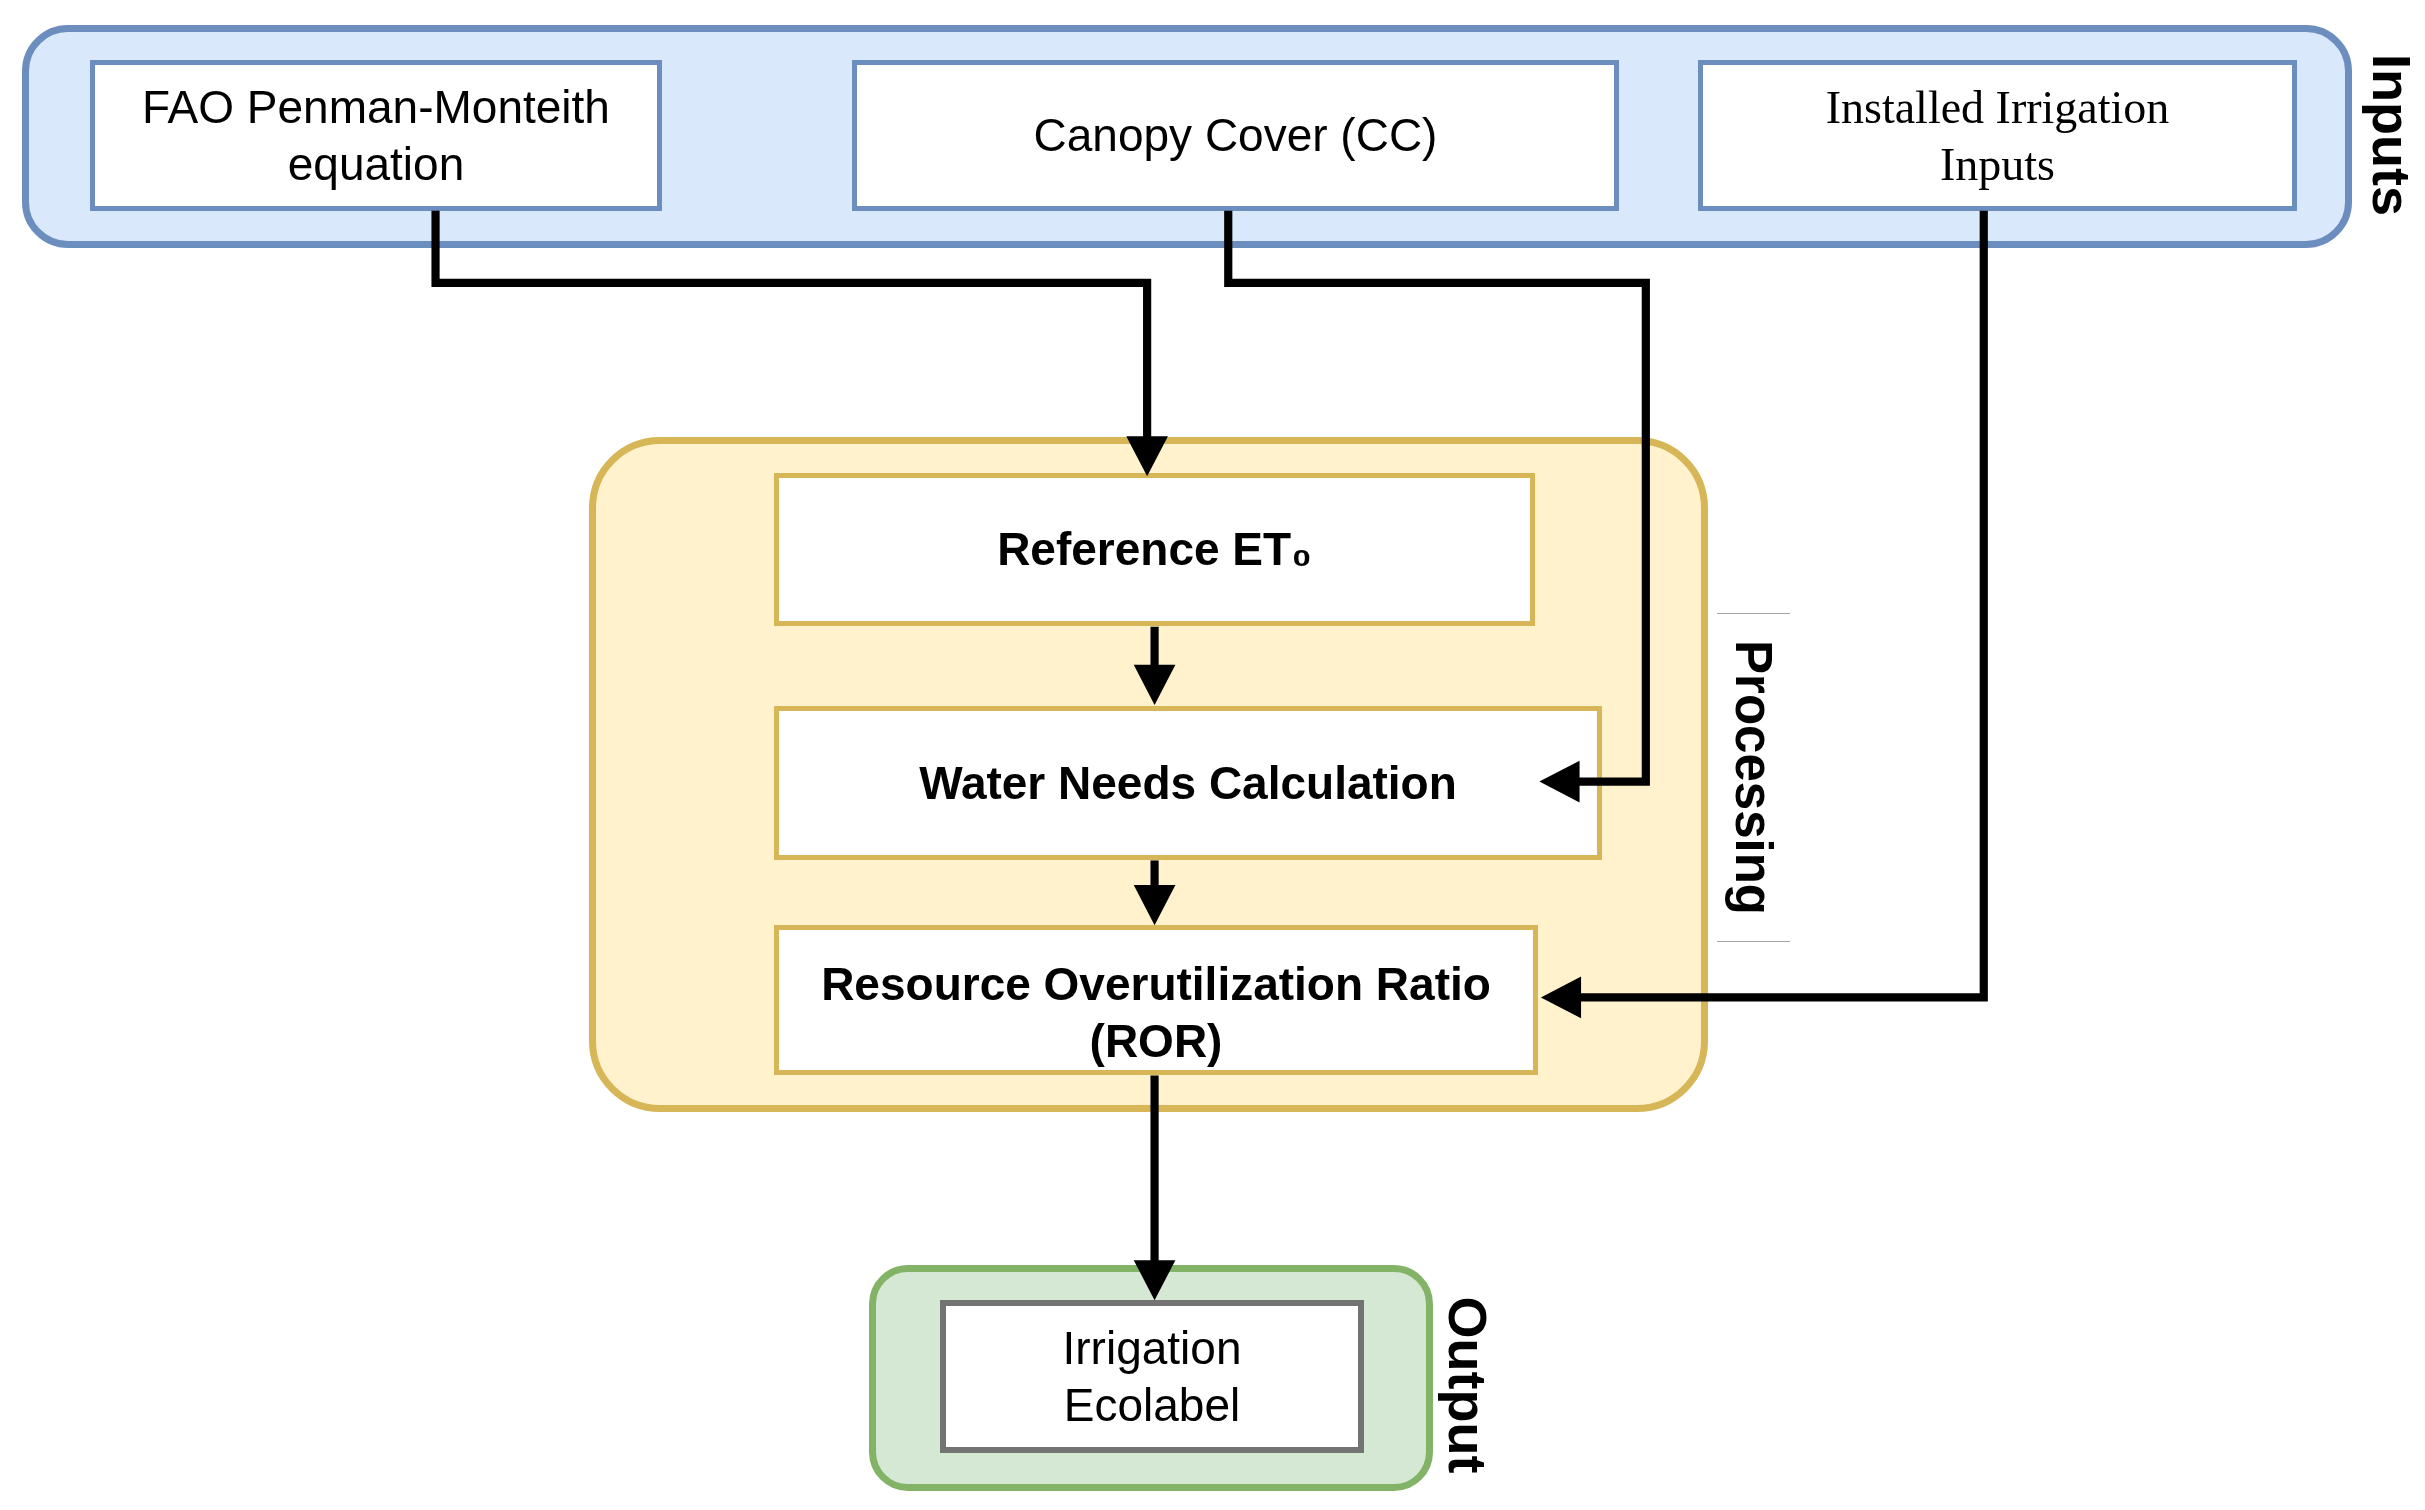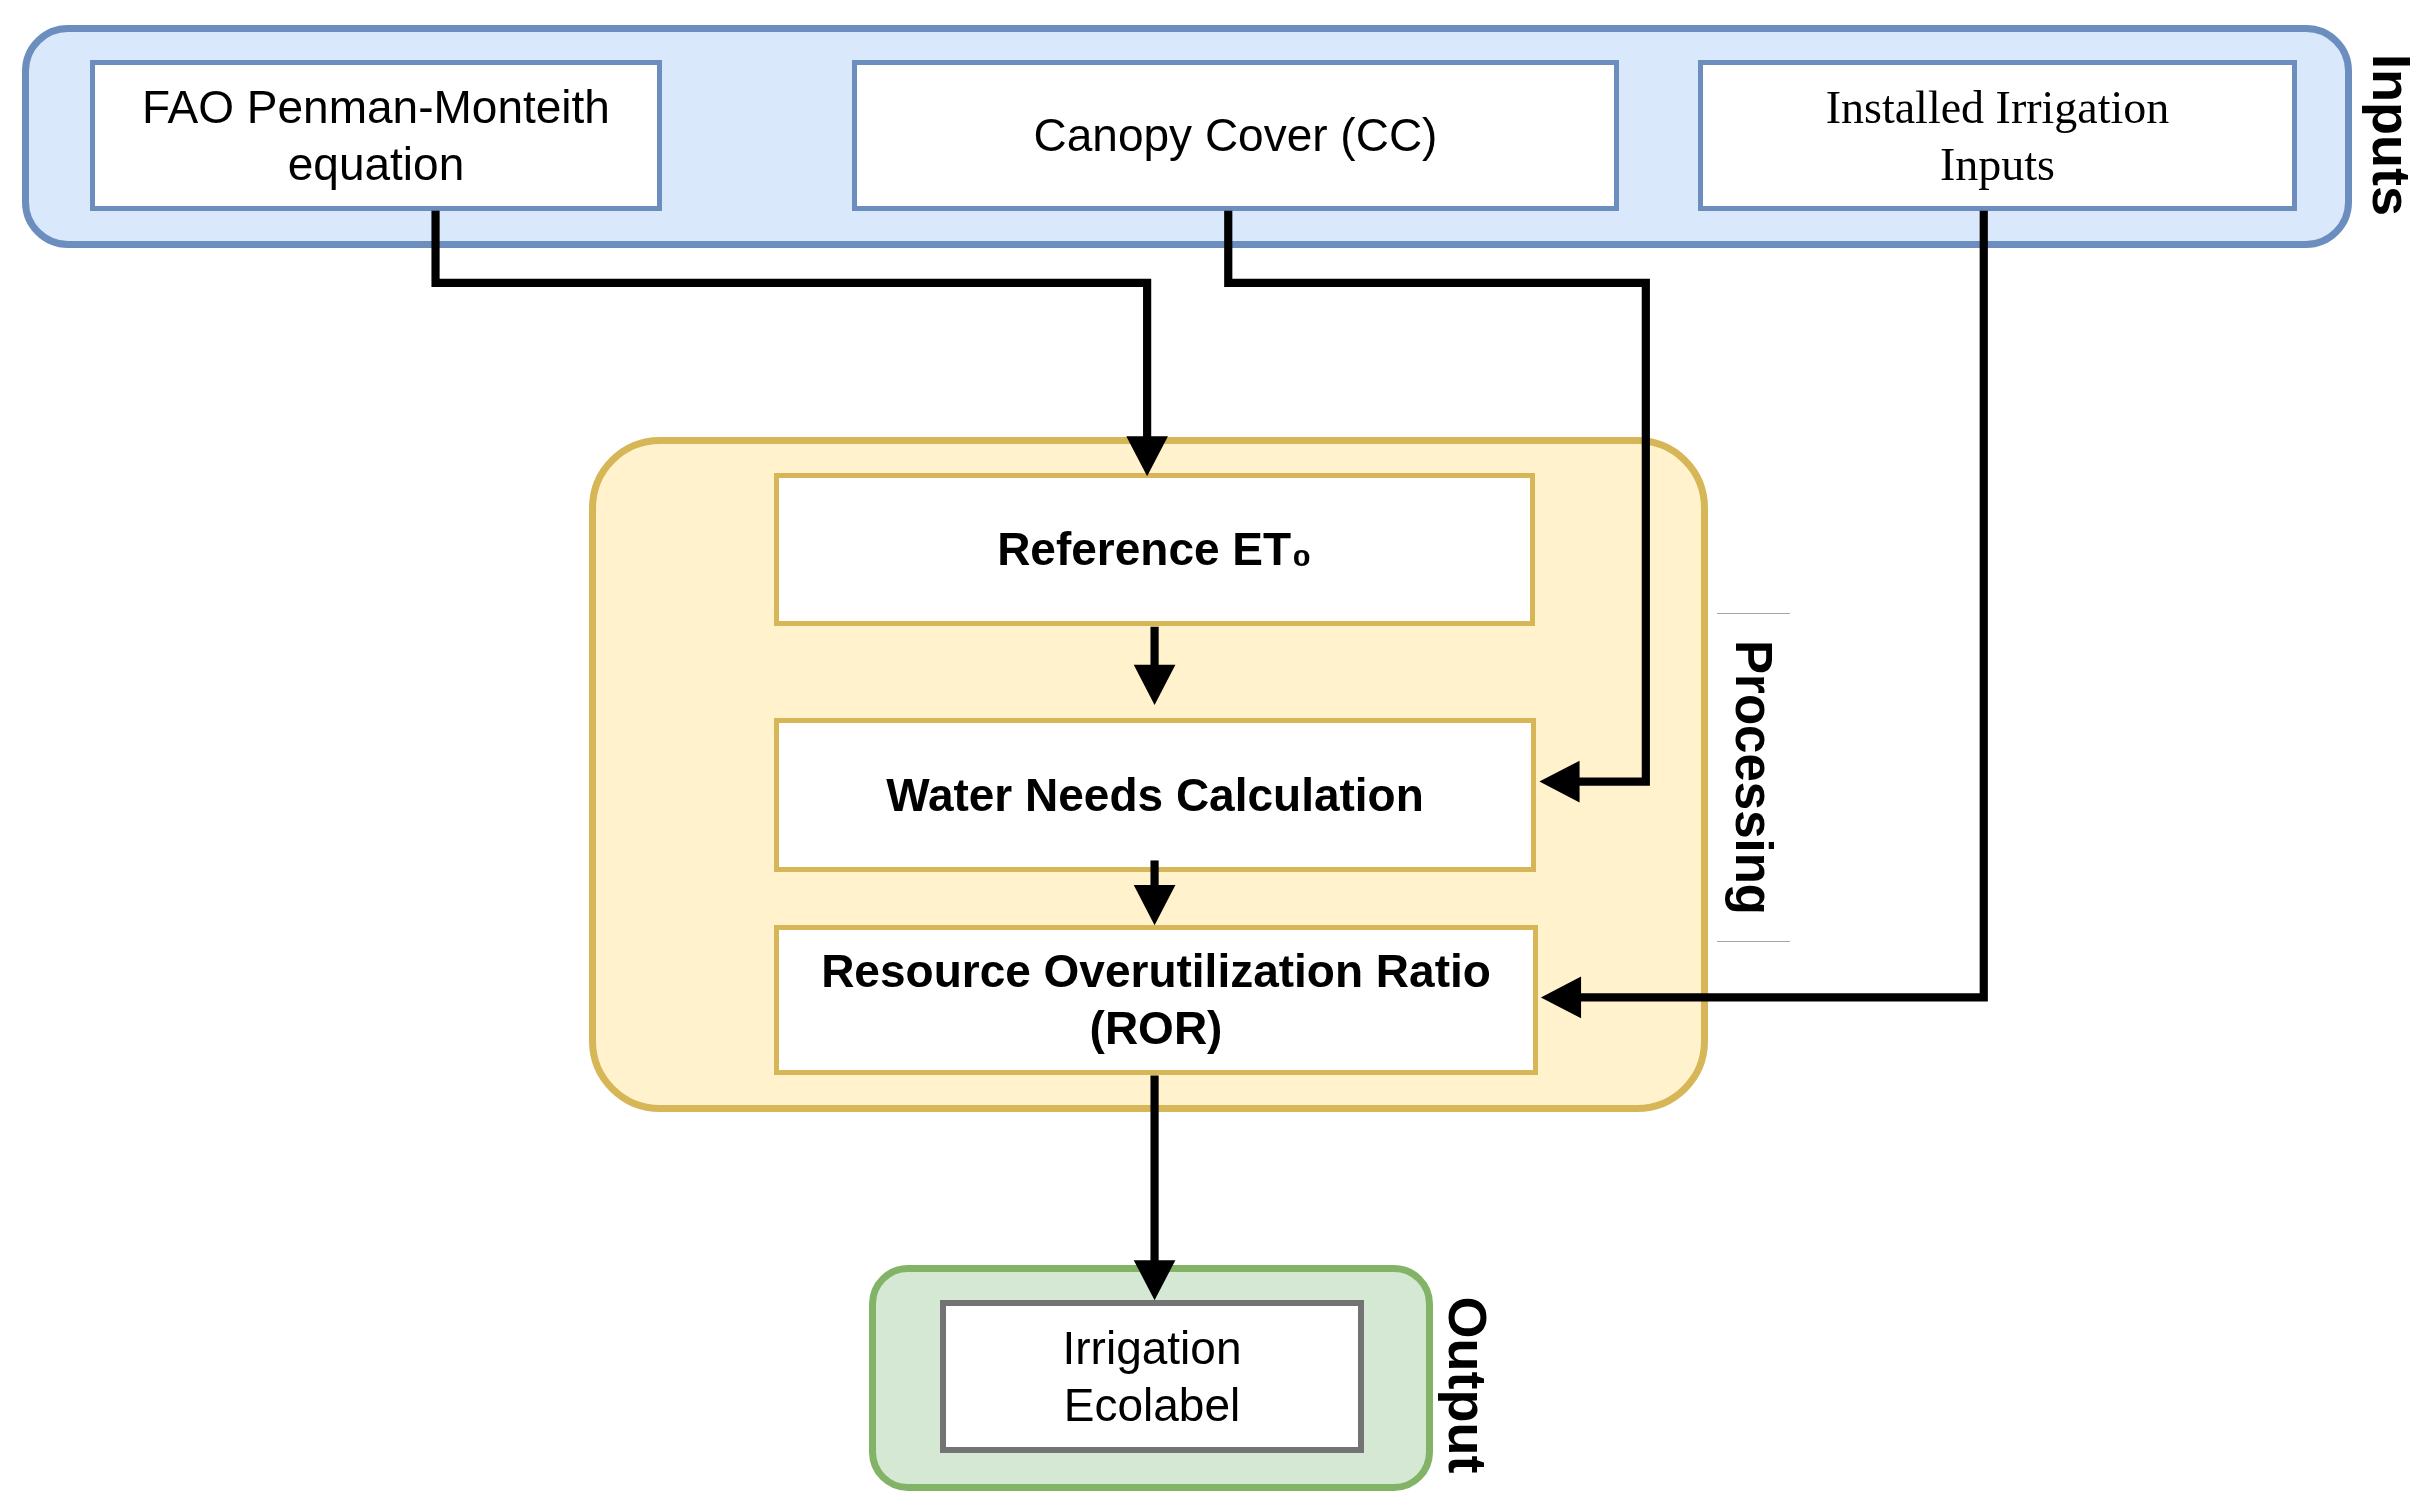--- a/index.html
+++ b/index.html
@@ -52,22 +52,22 @@
     color: #000000;
   }
   .node.blue   { border: 5.2px solid #6c8ebf; }
   .node.yellow { border: 5.2px solid #d6b656; font-weight: bold; }
   .node.green  { border: 6px solid #737373; }
 
   .node.fao      { left: 90px;  top: 60px;   width: 572px;  height: 151px; }
   .node.canopy   { left: 852px; top: 60px;   width: 767px; height: 151px; text-align: center; }
   .node.network  { left: 1698px; top: 60px;   width: 599px;  height: 151px; font-family: Liberation Serif, serif; }
   .node.et0      { left: 774px; top: 473px;  width: 761px; height: 153px; }
-  .node.water    { left: 774px; top: 706px;  width: 762px; height: 154px; margin-top: 12px; }
-  .node.ror      { left: 774px; top: 925px; width: 764px; height: 150px; }
+  .node.water    { left: 774px; top: 706px;  width: 828px; height: 154px; }
+  .node.ror      { left: 774px; top: 925px; width: 764px; height: 150px; justify-content: flex-end; }
   .node.ecolabel { left: 940px; top: 1300px; width: 424px;  height: 153px; }
 
   .vlabel {
     position: absolute;
     transform: translate(-50%, -50%) rotate(90deg);
     white-space: nowrap;
     font-weight: bold;
     font-size: 54px;
     color: #000000;
   }

